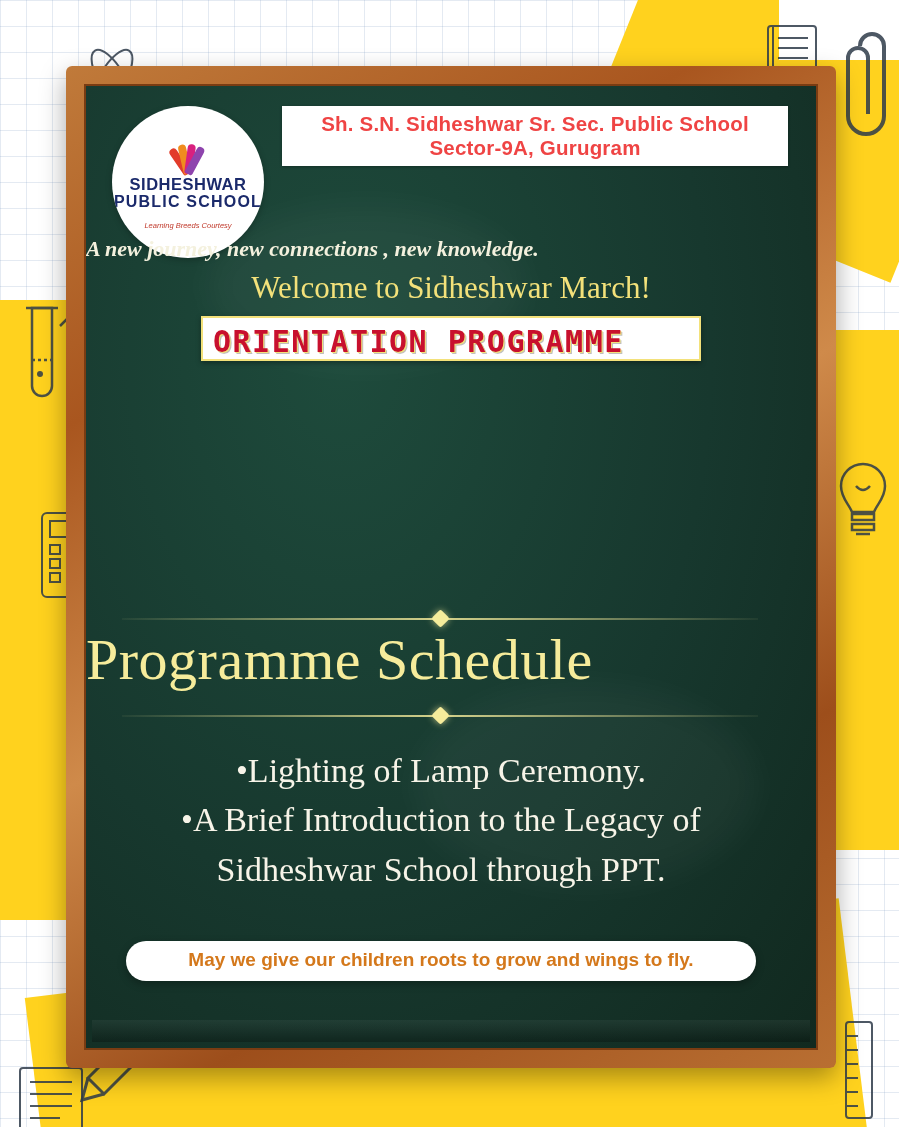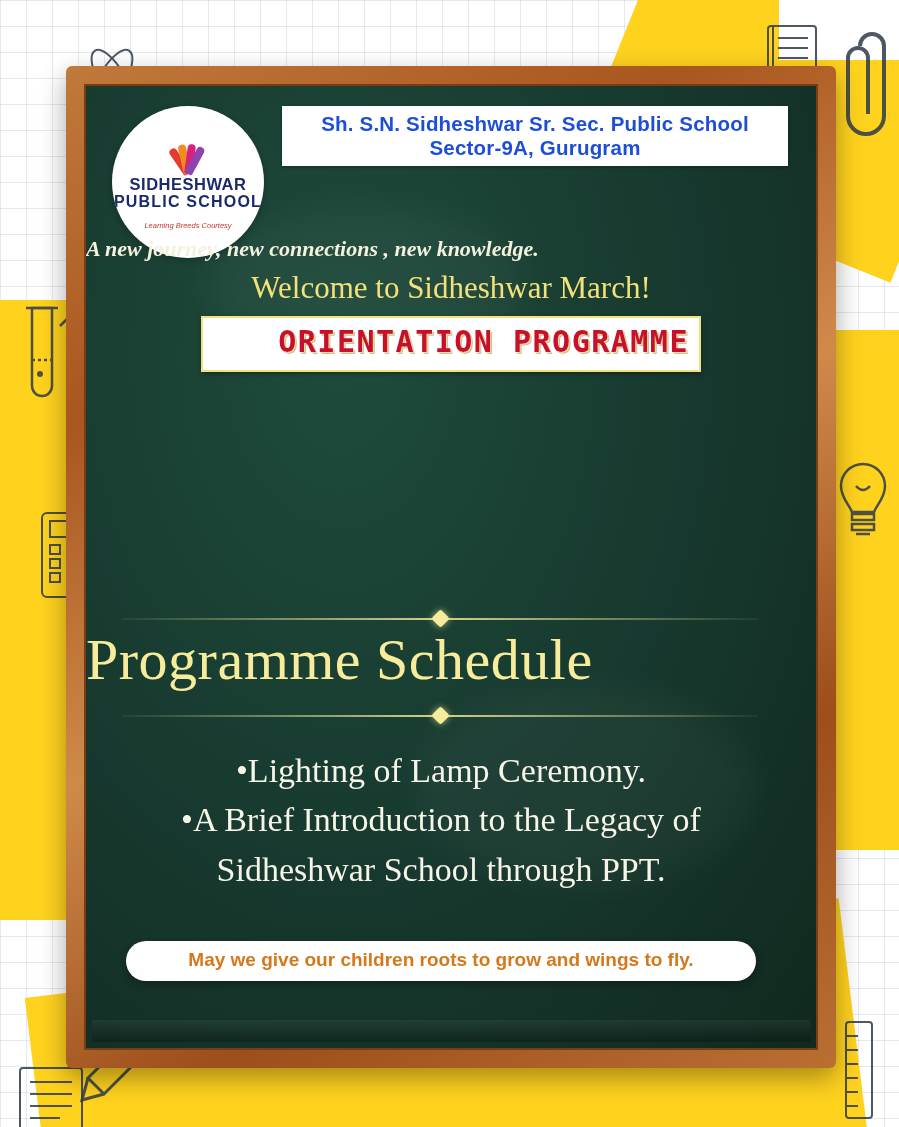--- a/index.html
+++ b/index.html
@@ -172,21 +172,21 @@
     text-align: center;
     padding: 6px 4px 7px;
     box-sizing: border-box;
     line-height: 1.15;
     box-shadow: 0 1px 3px rgba(0,0,0,0.3);
   }
   .school-name-band .l1,
   .school-name-band .l2 {
     font-size: 20.5px;
     font-weight: bold;
-    color: #1d4ed8;
+    color: #ef4444;
     letter-spacing: .2px;
   }
 
   .tagline {
     position: absolute;
     left: 0;
     right: 0;
     top: 150px;
     font-family: "Liberation Serif", serif;
     font-style: italic;
@@ -206,22 +206,22 @@
   }
 
   
   .orientation-band {
     position: absolute;
     left: 115px;
     top: 230px;
     width: 500px;
     background: #ffffff;
     border: 2px solid #F3E17A;
-    text-align: right;
-    padding: 6px 10px 11px;
+    text-align: left;
+    padding: 6px 10px 0;
     box-sizing: border-box;
     box-shadow: 0 2px 5px rgba(0,0,0,0.35);
   }
   .orientation-band .txt {
     font-family: "DejaVu Sans Mono", monospace;
     font-weight: bold;
     font-size: 30px;
     letter-spacing: 1.5px;
     color: #C8102E;
     text-shadow: 1px 1px 0 #F3E17A, 2px 2px 0 rgba(0,0,0,.25);

